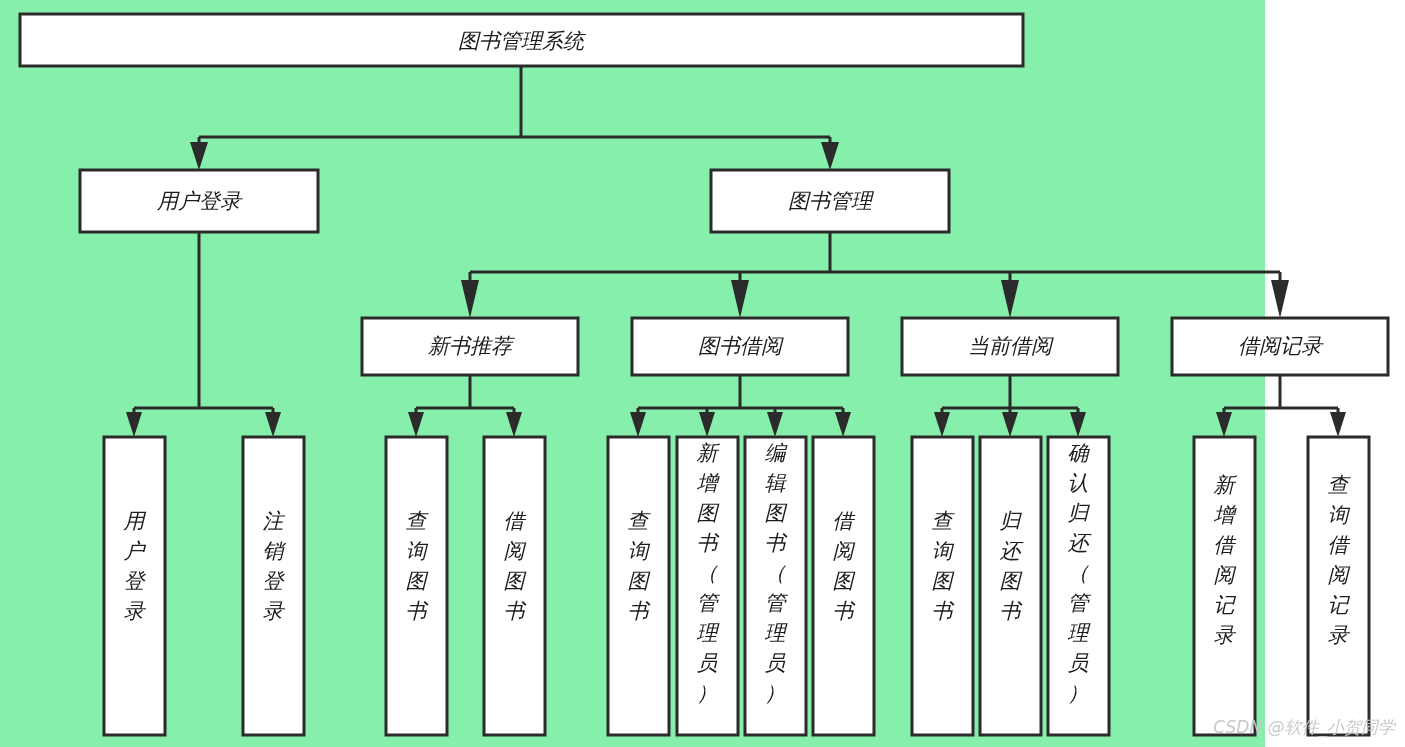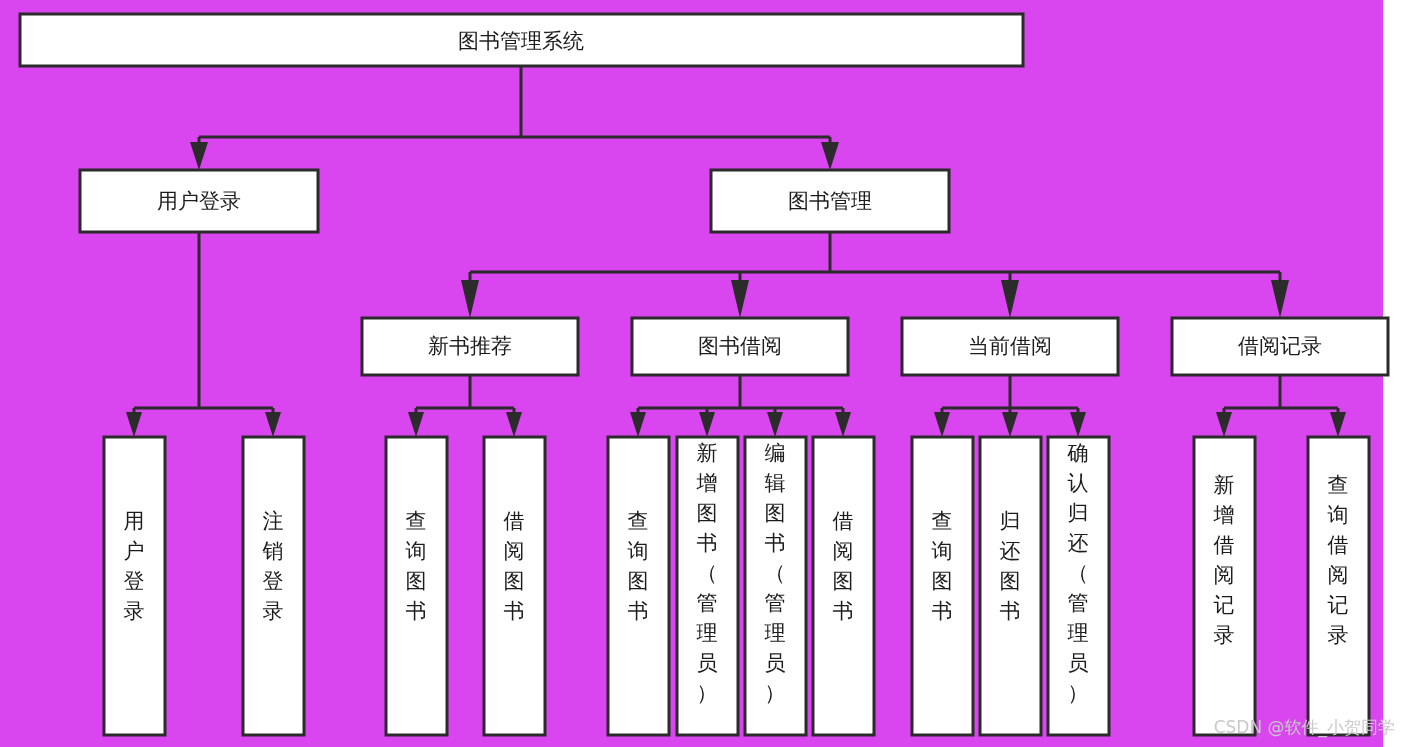--- a/index.html
+++ b/index.html
@@ -9,23 +9,24 @@
     background: #ffffff;
   }
   body {
     width: 1405px;
     height: 747px;
     font-family: "DejaVu Sans", "Liberation Sans", sans-serif;
     overflow: hidden;
   }
   #diagram-root {
     position: relative;
-    width: 1383px;
+    width: 1265px;
     height: 747px;
-    background: #d946ef;
+    background: #86efac;
+    font-style: italic;
   }
   svg.diagram-canvas {
     position: absolute;
     left: 0;
     top: 0;
     width: 1405px;
     height: 747px;
     display: block;
   }
   .node-rect {

